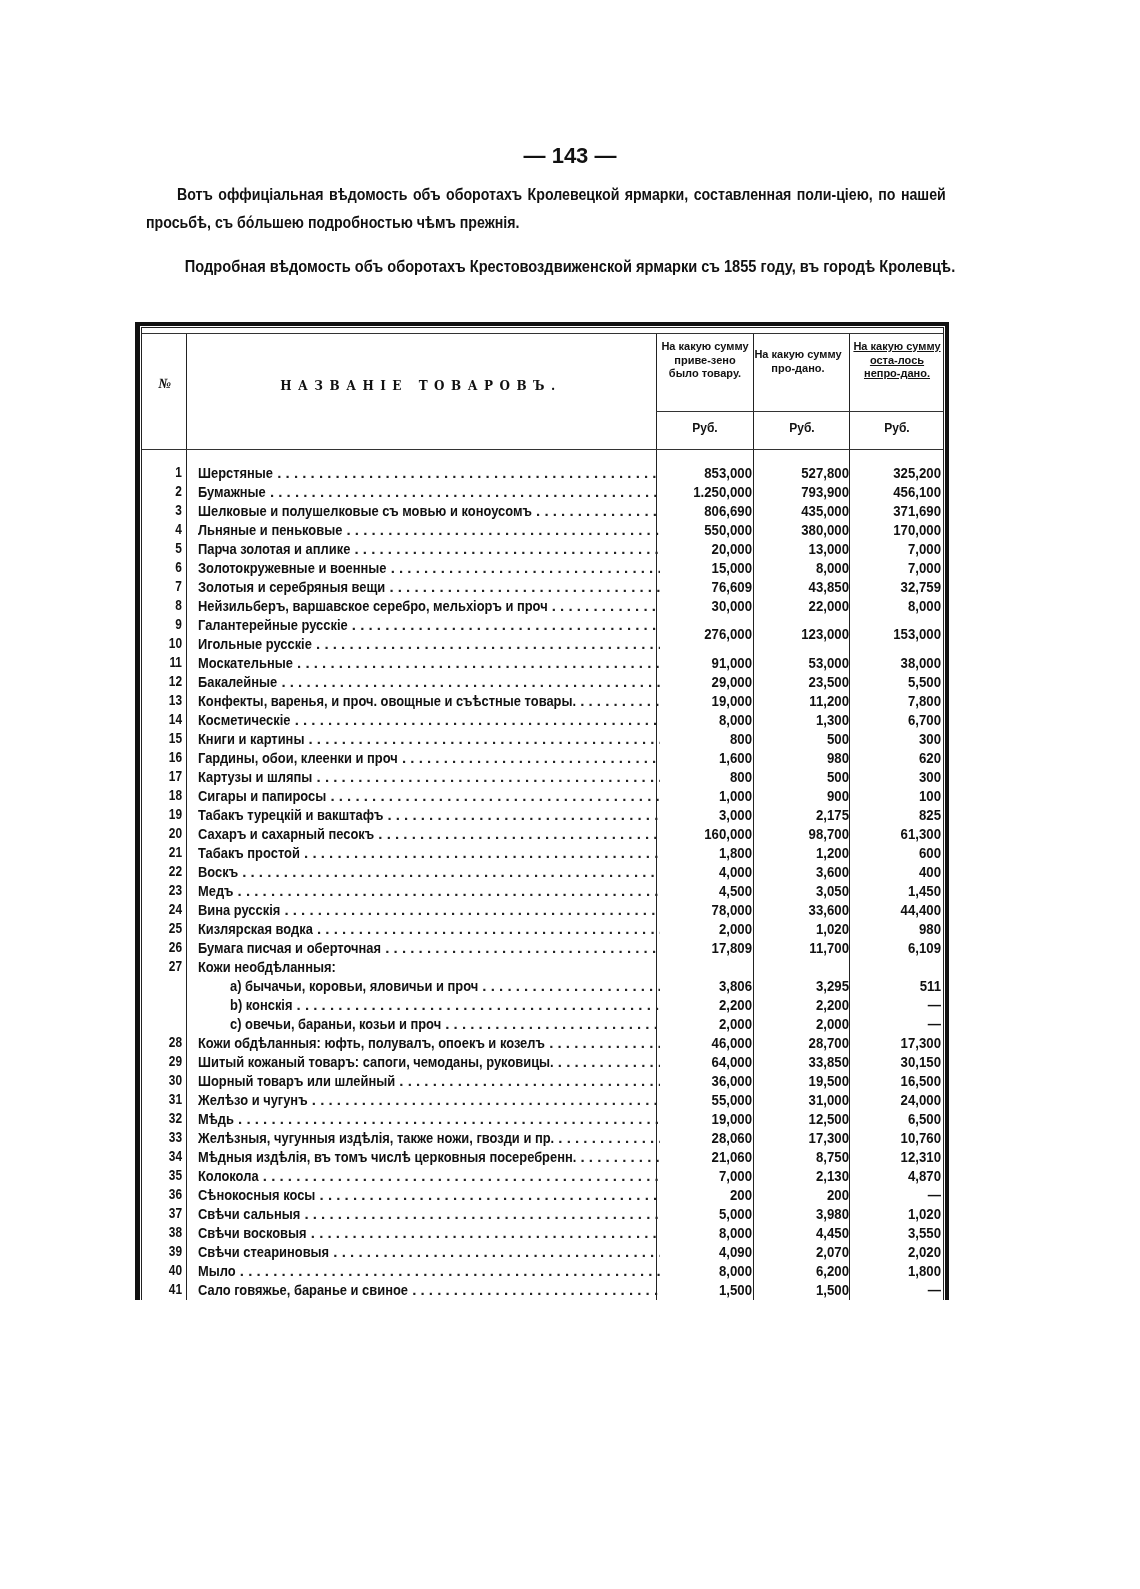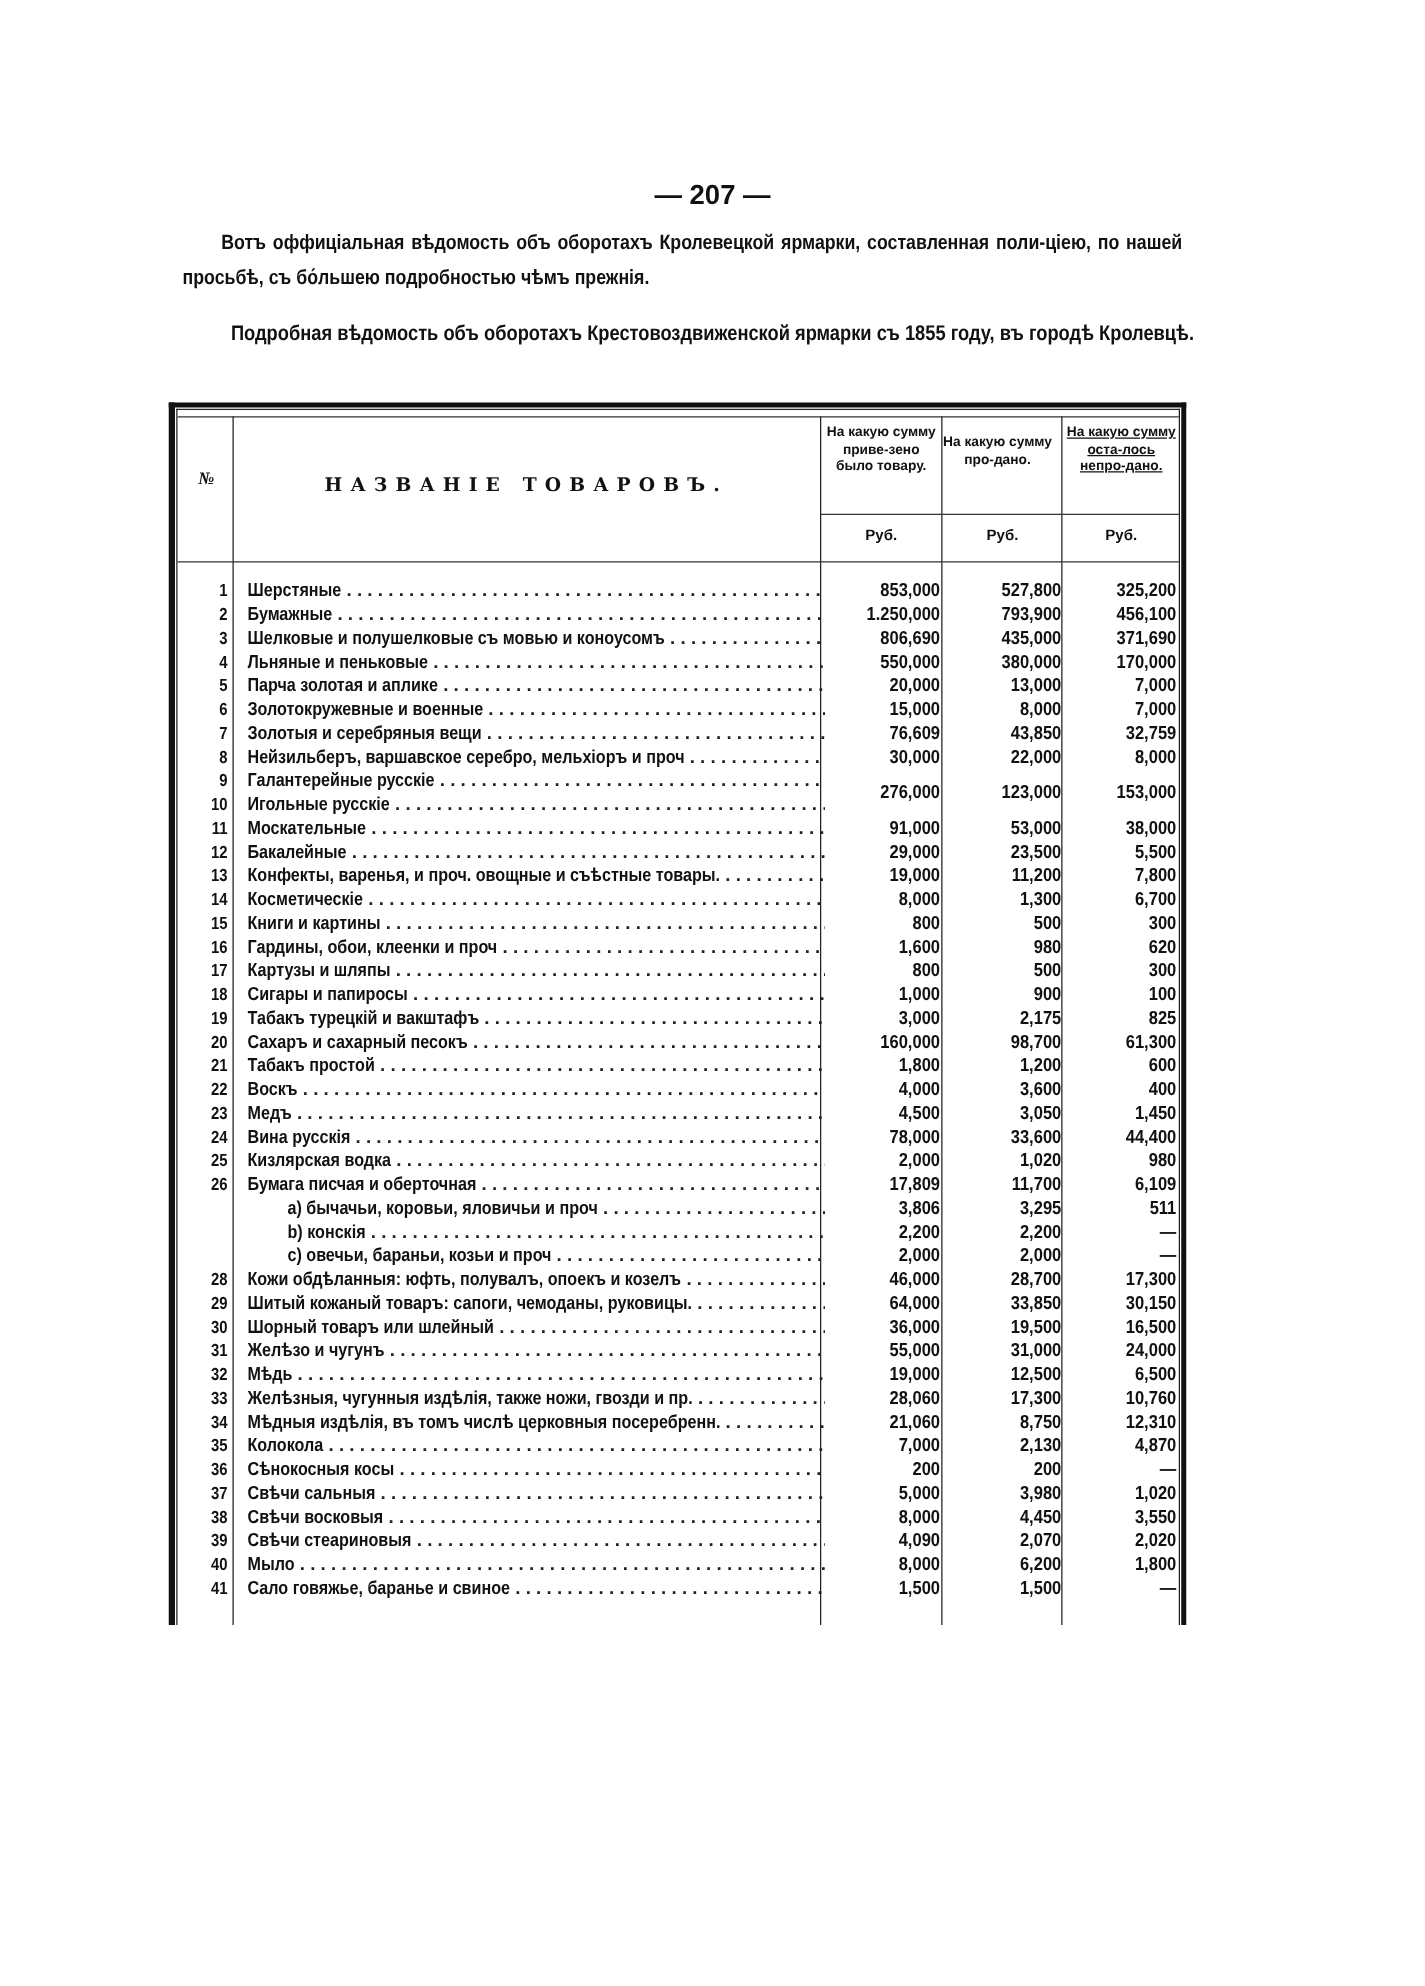--- a/index.html
+++ b/index.html
@@ -40,21 +40,21 @@
   .vline { position: absolute; top: 7px; bottom: 0; width: 0; border-left: 1.5px solid #222; }
   .hline { position: absolute; height: 0; border-top: 1.5px solid #333; }
 
   .hdr-no {
     position: absolute; left: 4px; width: 42px; top: 50px;
     text-align: center; font-style: italic; font-weight: bold; font-size: 14px;
     font-family: "Liberation Serif", serif;
   }
   .hdr-name {
     position: absolute; left: 46px; width: 470px; top: 53px; text-align: center;
-    font-family: "DejaVu Serif", serif; font-weight: bold; font-size: 15px;
+    font-family: "DejaVu Serif", serif; font-weight: bold; font-size: 12px;
     letter-spacing: 6.5px;
   }
   .hdr-col {
     position: absolute; top: 10px; text-align: center;
     font-family: "Liberation Sans", sans-serif; font-weight: bold;
     font-size: 11px; line-height: 13.5px;
   }
   .hdr-unit {
     position: absolute; top: 95px; text-align: center;
     font-family: "Liberation Sans", sans-serif; font-weight: bold; font-size: 12px;
@@ -81,21 +81,21 @@
   }
   .row.double .val { top: 9px; }
   .c1 { left: 520px; width: 92px; }
   .c2 { left: 617px; width: 92px; }
   .c3 { left: 712px; width: 89px; }
   .dots { color: #222; }
 </style>
 </head>
 <body>
 
-<div class="page-number">— 207 —</div>
+<div class="page-number">— 143 —</div>
 
 <div class="intro">Вотъ оффиціальная вѣдомость объ оборотахъ Кролевецкой ярмарки, составленная поли-ціею, по нашей просьбѣ, съ бо́льшею подробностью чѣмъ прежнія.</div>
 
 <div class="table-title">
   <span class="inner">Подробная вѣдомость объ оборотахъ Крестовоздвиженской ярмарки съ 1855 году, въ городѣ Кролевцѣ.</span>
 </div>
 
 <div class="table-wrap">
 
   <div class="vline" style="left:46px;"></div>
@@ -288,20 +288,27 @@
         <div class="val c3">980</div>
       </div>
       <div class="row">
         <div class="no">26</div>
         <div class="name"><span class="txt" style="transform: scaleX(0.86); margin-right: -29.82px;">Бумага писчая и оберточная</span><span class="dots"> . . . . . . . . . . . . . . . . . . . . . . . . . . . . . . . . . . . . . . . . . . . . . . . . . . . . . . . . . . . . . . . . . . . . . . . . . . . . . . . . </span></div>
         <div class="val c1">17,809</div>
         <div class="val c2">11,700</div>
         <div class="val c3">6,109</div>
       </div>
       <div class="row">
+        <div class="no">27</div>
+        <div class="name"><span class="txt" style="transform: scaleX(0.86); margin-right: -22.4px;">Кожи необдѣланныя:</span></div>
+        <div class="val c1"></div>
+        <div class="val c2"></div>
+        <div class="val c3"></div>
+      </div>
+      <div class="row">
         <div class="no"></div>
         <div class="name sub"><span class="txt" style="transform: scaleX(0.86); margin-right: -40.46px;">a) бычачьи, коровьи, яловичьи и проч</span><span class="dots"> . . . . . . . . . . . . . . . . . . . . . . . . . . . . . . . . . . . . . . . . . . . . . . . . . . . . . . . . . . . . . . . . . . . . . . . . . . . . . . . . </span></div>
         <div class="val c1">3,806</div>
         <div class="val c2">3,295</div>
         <div class="val c3">511</div>
       </div>
       <div class="row">
         <div class="no"></div>
         <div class="name sub"><span class="txt" style="transform: scaleX(0.86); margin-right: -10.22px;">b) конскія</span><span class="dots"> . . . . . . . . . . . . . . . . . . . . . . . . . . . . . . . . . . . . . . . . . . . . . . . . . . . . . . . . . . . . . . . . . . . . . . . . . . . . . . . . </span></div>
         <div class="val c1">2,200</div>

